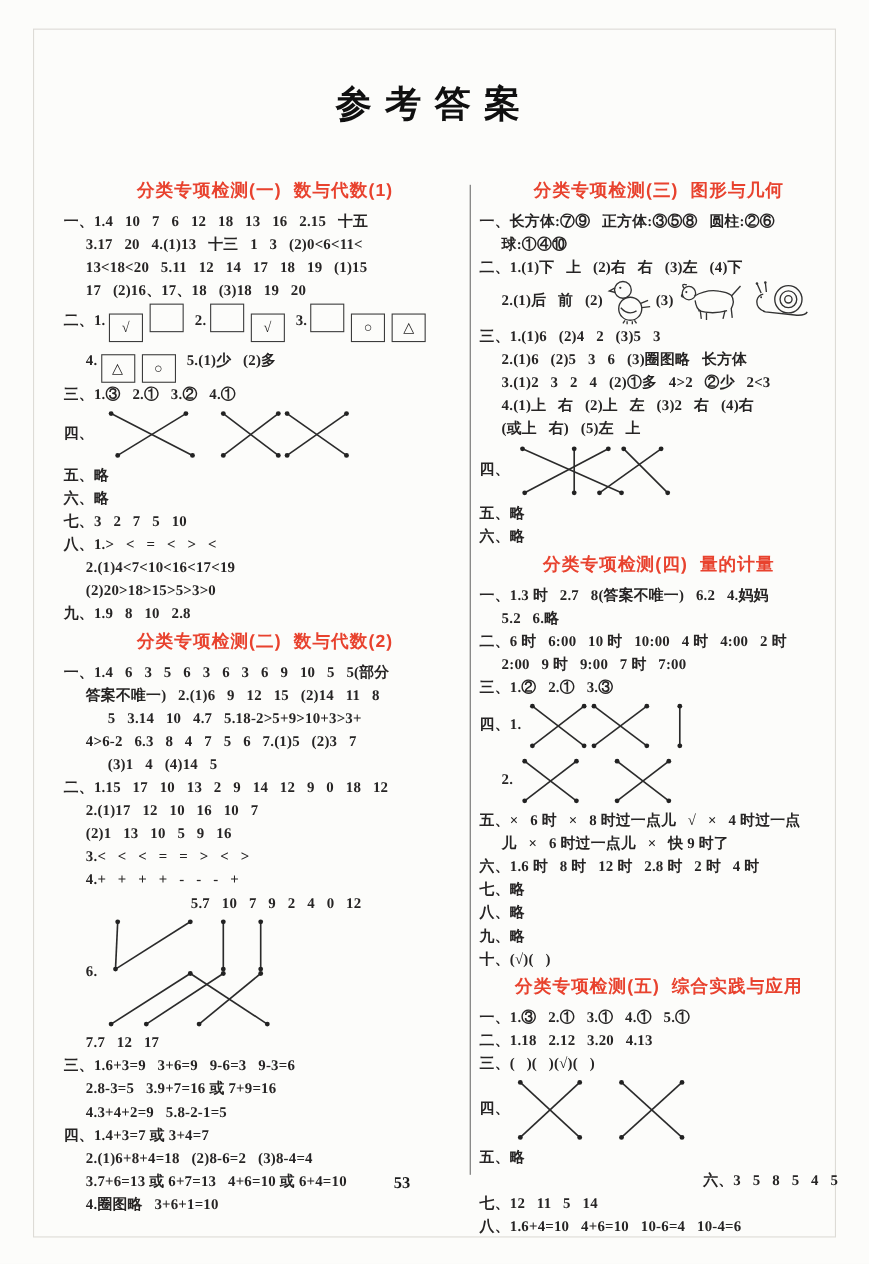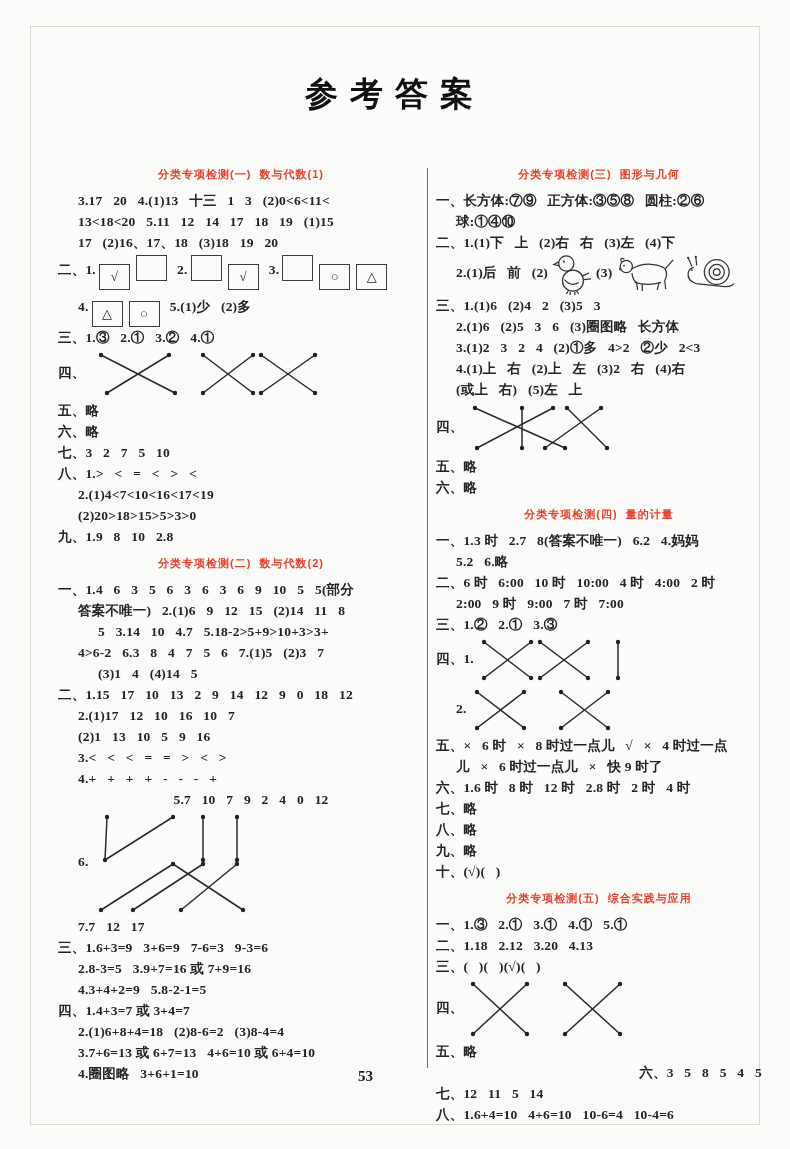--- a/index.html
+++ b/index.html
@@ -7,21 +7,21 @@
         font-family:"Liberation Serif","DejaVu Serif",serif;}
   .page-edge{position:absolute;left:30px;top:26px;right:30px;bottom:24px;
              border:1px solid #dddbd6;pointer-events:none;}
   .main-title{position:absolute;left:0;top:72px;width:100%;text-align:center;
               font-size:33px;font-weight:bold;letter-spacing:12px;color:#101010;
               font-family:"Liberation Serif","DejaVu Serif",serif;}
   .col{position:absolute;top:158px;}
   .col-left{left:58px;width:366px;}
   .col-right{left:436px;width:326px;}
   .divider{position:absolute;left:427px;top:168px;width:1px;height:900px;background:#6e6e6e;}
-  .sec-title{color:var(--heading,#e8422e);font-weight:bold;font-size:11px;line-height:28px;
+  .sec-title{color:var(--heading,#e8422e);font-weight:bold;font-size:16px;line-height:28px;
              text-align:center;font-family:"Liberation Sans","DejaVu Sans",sans-serif;
              letter-spacing:1px;margin:2px 0 2px 0;white-space:pre;}
   .line{white-space:pre;font-size:13.5px;line-height:21px;color:#262424;font-weight:600;
         letter-spacing:0.2px;}
   .line.has-box{line-height:34px;}
   .ans-box{display:inline-block;width:29px;height:24px;border:1.5px solid #3c3c3c;
            margin:0 3px;text-align:center;line-height:23px;font-size:13px;
            vertical-align:-7px;background:#fcfcfa;font-weight:600;}
   .match-svg{vertical-align:middle;margin-left:2px;}
   .animal-svg{vertical-align:middle;margin:0 4px;}
@@ -30,20 +30,21 @@
 </style>
 </head>
 <body>
 
 <div class="page">
   <div class="page-edge"></div>
   <div class="main-title">参考答案</div>
   <div class="divider"></div>
   <div class="col col-left" id="col-0">
       <div class="sec-title">分类专项检测(一)  数与代数(1)</div>
+      <div class="line" style="padding-left: 0px;"><span>一、1.4   10   7   6   12   18   13   16   2.15   十五</span></div>
       <div class="line" style="padding-left: 20px;"><span>3.17   20   4.(1)13   十三   1   3   (2)0&lt;6&lt;11&lt;</span></div>
       <div class="line" style="padding-left: 20px;"><span>13&lt;18&lt;20   5.11   12   14   17   18   19   (1)15</span></div>
       <div class="line" style="padding-left: 20px;"><span>17   (2)16、17、18   (3)18   19   20</span></div>
       <div class="line has-box" style="padding-left: 0px;"><span>二、1.</span><span class="ans-box">√</span><span class="ans-box"></span><span>  2.</span><span class="ans-box"></span><span class="ans-box">√</span><span>  3.</span><span class="ans-box"></span><span class="ans-box">○</span><span class="ans-box">△</span></div>
       <div class="line has-box" style="padding-left: 20px;"><span>4.</span><span class="ans-box">△</span><span class="ans-box">○</span><span>  5.(1)少   (2)多</span></div>
       <div class="line" style="padding-left: 0px;"><span>三、1.③   2.①   3.②   4.①</span></div>
       <div class="line" style="padding-left: 0px;"><span>四、</span><span><svg class="match-svg" width="236" height="52">
             <line x1="14" y1="7" x2="88" y2="45" stroke="#2b2b2b" stroke-width="1.5"></line>
             <line x1="82" y1="7" x2="20" y2="45" stroke="#2b2b2b" stroke-width="1.5"></line>
             <line x1="116" y1="7" x2="166" y2="45" stroke="#2b2b2b" stroke-width="1.5"></line>
@@ -100,21 +101,21 @@
             <circle cx="146" cy="50" r="2.2" fill="#222"></circle>
             <circle cx="82" cy="54" r="2.2" fill="#222"></circle>
             <circle cx="152" cy="100" r="2.2" fill="#222"></circle>
             <circle cx="112" cy="54" r="2.2" fill="#222"></circle>
             <circle cx="42" cy="100" r="2.2" fill="#222"></circle>
             <circle cx="146" cy="54" r="2.2" fill="#222"></circle>
             <circle cx="90" cy="100" r="2.2" fill="#222"></circle>
             <circle cx="10" cy="100" r="2.2" fill="#222"></circle>
           </svg></span></div>
       <div class="line" style="padding-left: 20px;"><span>7.7   12   17</span></div>
-      <div class="line" style="padding-left: 0px;"><span>三、1.6+3=9   3+6=9   7-6=3   9-3=6</span></div>
+      <div class="line" style="padding-left: 0px;"><span>三、1.6+3=9   3+6=9   9-6=3   9-3=6</span></div>
       <div class="line" style="padding-left: 20px;"><span>2.8-3=5   3.9+7=16 或 7+9=16</span></div>
       <div class="line" style="padding-left: 20px;"><span>4.3+4+2=9   5.8-2-1=5</span></div>
       <div class="line" style="padding-left: 0px;"><span>四、1.4+3=7 或 3+4=7</span></div>
       <div class="line" style="padding-left: 20px;"><span>2.(1)6+8+4=18   (2)8-6=2   (3)8-4=4</span></div>
       <div class="line" style="padding-left: 20px;"><span>3.7+6=13 或 6+7=13   4+6=10 或 6+4=10</span></div>
       <div class="line" style="padding-left: 20px;"><span>4.圈图略   3+6+1=10</span></div>
     </div>
   <div class="col col-right" id="col-1">
       <div class="sec-title">分类专项检测(三)  图形与几何</div>
       <div class="line" style="padding-left: 0px;"><span>一、长方体:⑦⑨   正方体:③⑤⑧   圆柱:②⑥</span></div>

